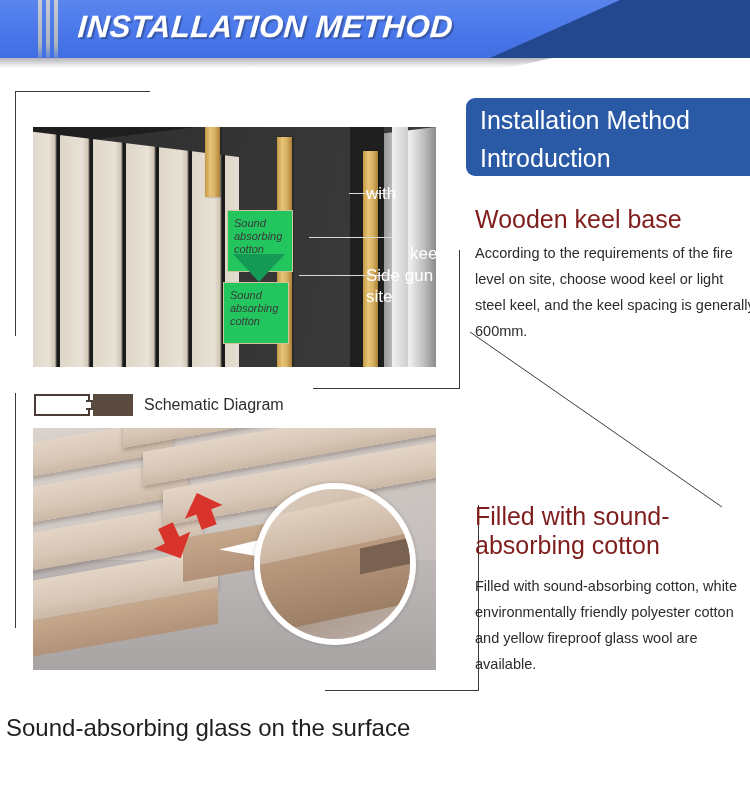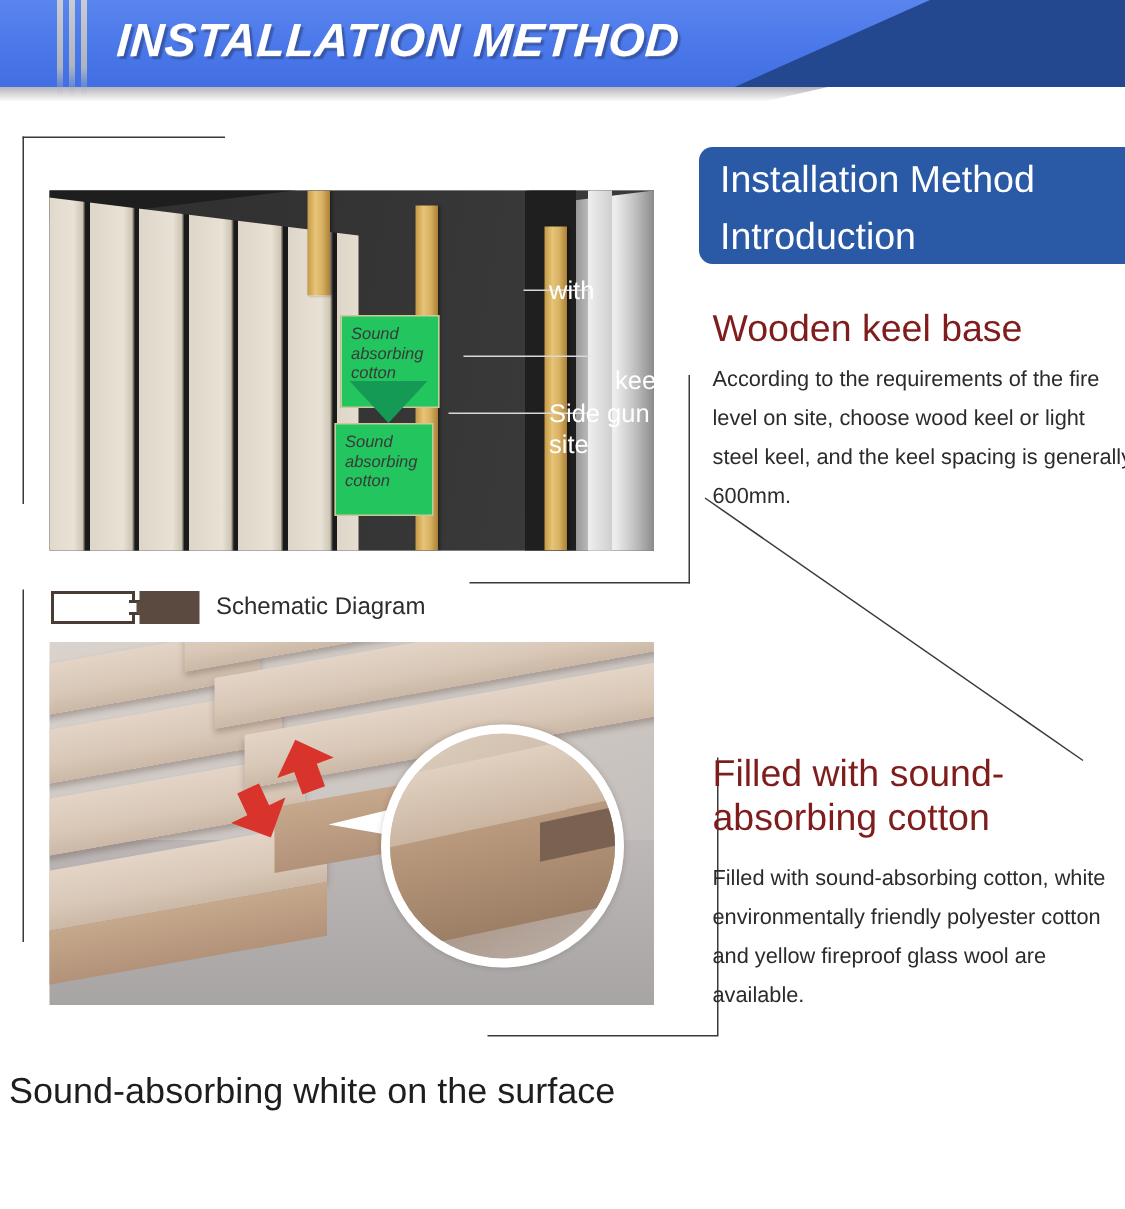--- a/index.html
+++ b/index.html
@@ -291,15 +291,15 @@
     <div>Installation Method</div>
     <div>Introduction</div>
   </div>
 
   <div class="rc-title" style="left:475px; top:205px;">Wooden keel base</div>
   <div class="rc-body" style="left:475px; top:240px;">According to the requirements of the fire level on site, choose wood keel or light steel keel, and the keel spacing is generally 600mm.</div>
 
   <div class="rc-title" style="left:475px; top:458px; width:230px;margin-top:44px;">Filled with sound-absorbing cotton</div>
   <div class="rc-body" style="left:475px; top:573px; width:270px;">Filled with sound-absorbing cotton, white environmentally friendly polyester cotton and yellow fireproof glass wool are available.</div>
 
-  <div class="bot-title">Sound-absorbing white on the surface</div>
+  <div class="bot-title">Sound-absorbing glass on the surface</div>
 
 </div>
 
 </body></html>

